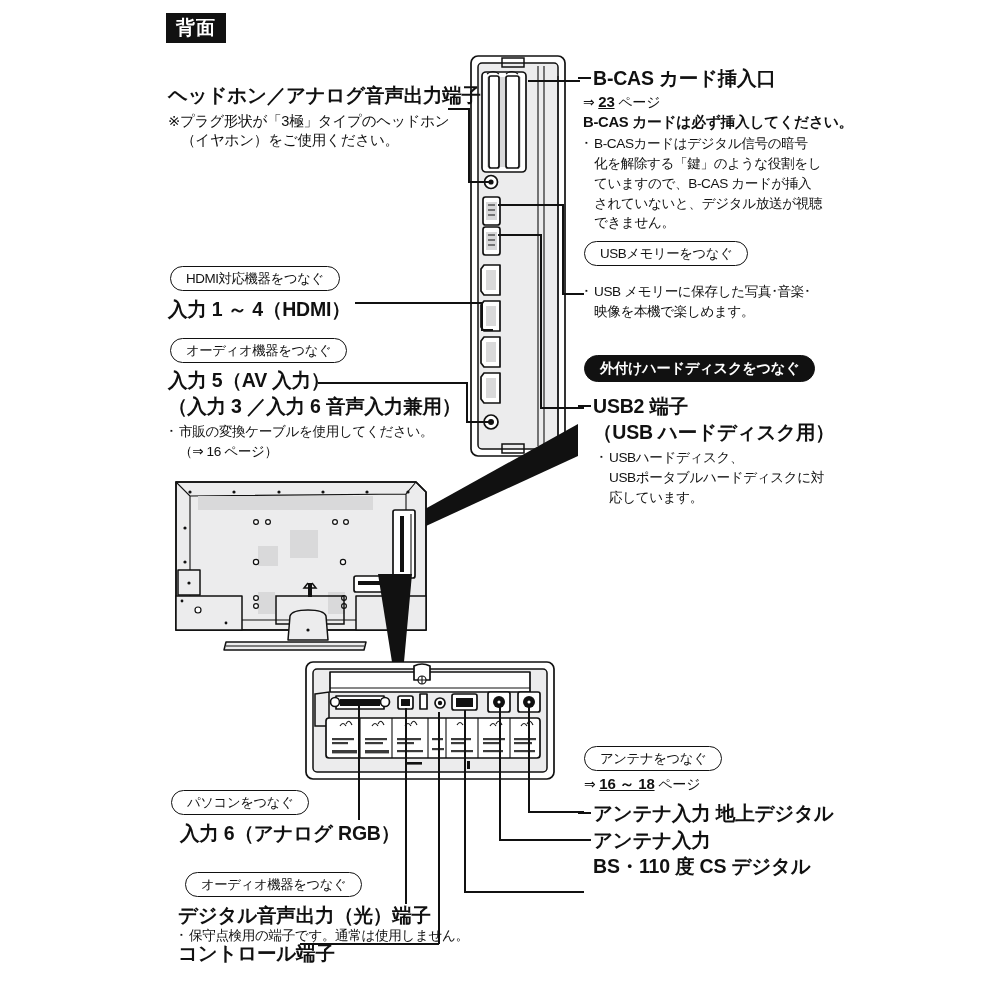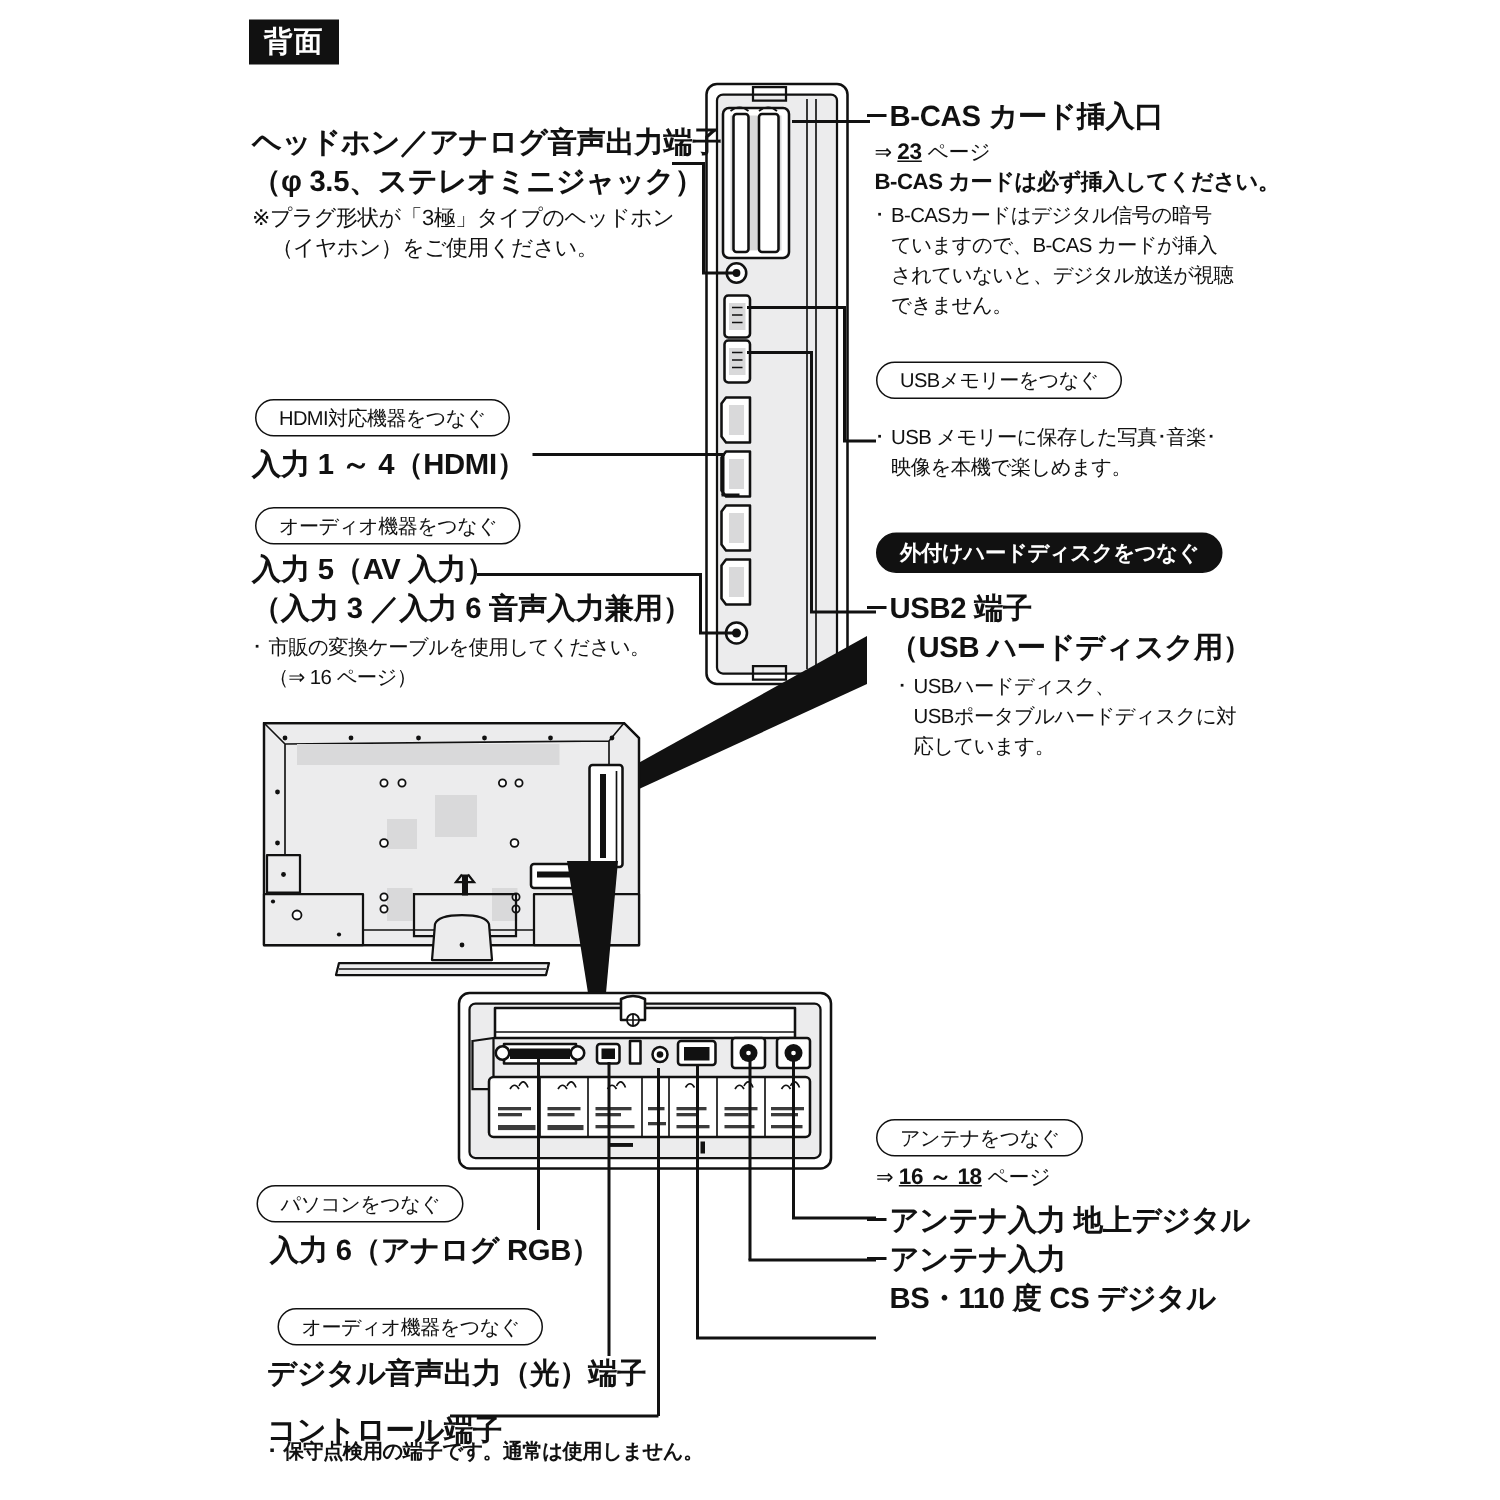--- a/index.html
+++ b/index.html
@@ -310,21 +310,20 @@
   <div class="abs ln lnh" style="left:464px;top:891px;width:120px;"></div>
 
   <div class="abs ln lnv" style="left:499px;top:706px;height:134px;"></div>
   <div class="abs ln lnh" style="left:499px;top:839px;width:85px;"></div>
 
   <div class="abs ln lnv" style="left:528px;top:706px;height:106px;"></div>
   <div class="abs ln lnh" style="left:528px;top:811px;width:56px;"></div>
 
   <div class="abs tblock" style="left:168px;top:83px;">
     <div class="ttl">ヘッドホン／アナログ音声出力端子</div>
-    <div class="ttl">（φ 3.5、ステレオミニジャック）</div>
     <div class="sub" style="margin-top:3px;">※プラグ形状が「3極」タイプのヘッドホン</div>
     <div class="sub" style="padding-left:13px;">（イヤホン）をご使用ください。</div>
   </div>
 
   <div class="abs" style="left:170px;top:266px;">
     <span class="pill">HDMI対応機器をつなぐ</span>
   </div>
   <div class="abs ttl" style="left:168px;top:296px;">入力 1 ～ 4（HDMI）</div>
 
   <div class="abs" style="left:170px;top:338px;">
@@ -342,20 +341,21 @@
   <div class="abs tblock" style="left:578px;top:66px;">
     <div class="ttl">
       <span class="dash"></span><span>B-CAS カード挿入口</span>
     </div>
     <div class="pg" style="padding-left:5px;">
       <span>⇒ </span><b>23</b><span> ページ</span>
     </div>
     <div class="bold14" style="padding-left:5px;margin-top:1px;">B-CAS カードは必ず挿入してください。</div>
     <div class="bul" style="padding-left:5px;margin-top:2px;">
       <span class="b">･</span><span>B-CASカードはデジタル信号の暗号</span>
+      <span class="ind">化を解除する「鍵」のような役割をし</span>
       <span class="ind">ていますので、B-CAS カードが挿入</span>
       <span class="ind">されていないと、デジタル放送が視聴</span>
       <span class="ind">できません。</span>
     </div>
   </div>
 
   <div class="abs" style="left:584px;top:241px;">
     <span class="pill">USBメモリーをつなぐ</span>
   </div>
   <div class="abs tblock" style="left:578px;top:280px;">
@@ -384,21 +384,21 @@
     <span class="pill">パソコンをつなぐ</span>
   </div>
   <div class="abs ttl" style="left:180px;top:820px;">入力 6（アナログ RGB）</div>
 
   <div class="abs" style="left:185px;top:872px;">
     <span class="pill">オーディオ機器をつなぐ</span>
   </div>
   <div class="abs ttl" style="left:178px;top:902px;">デジタル音声出力（光）端子</div>
 
   <div class="abs ttl" style="left:178px;top:940px;">コントロール端子</div>
-  <div class="abs bul" style="left:178px;top:958px;font-weight:bold;">
+  <div class="abs bul" style="left:178px;top:926px;">
     <span class="b">･</span><span>保守点検用の端子です。通常は使用しません。</span>
   </div>
 
   <div class="abs" style="left:584px;top:746px;">
     <span class="pill">アンテナをつなぐ</span>
   </div>
   <div class="abs pg" style="left:584px;top:775px;">
     <span>⇒ </span><b>16 ～ 18</b><span> ページ</span>
   </div>
 

